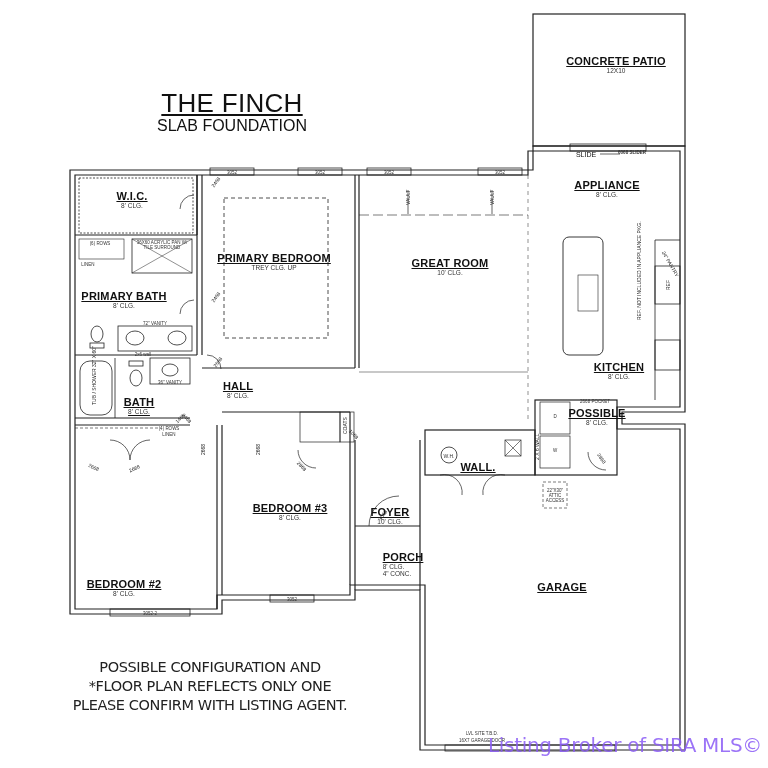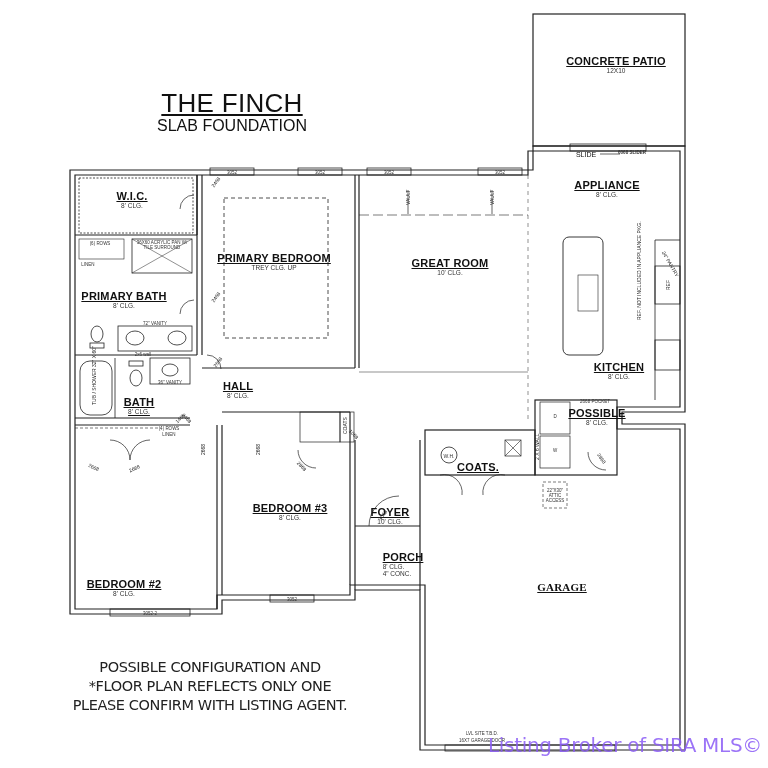--- a/index.html
+++ b/index.html
@@ -158,40 +158,40 @@
 </div>
 <div class="lbl" style="left:139px; top:396px;text-decoration:underline;">
   <div class="rname">BATH</div>
   <div class="rsub">8' CLG.</div>
 </div>
 <div class="lbl" style="left:597px; top:407px;">
   <div class="rname">POSSIBLE</div>
   <div class="rsub">8' CLG.</div>
 </div>
 <div class="lbl" style="left:478px; top:461px;">
-  <div class="rname">COATS.</div>
+  <div class="rname">WALL.</div>
 </div>
 <div class="lbl" style="left:390px; top:458px;margin-top:48px;">
   <div class="rname">FOYER</div>
   <div class="rsub">10' CLG.</div>
 </div>
 <div class="lbl" style="left:124px; top:530px;margin-top:48px;">
   <div class="rname">BEDROOM #2</div>
   <div class="rsub">8' CLG.</div>
 </div>
 <div class="lbl" style="left:290px; top:502px;">
   <div class="rname">BEDROOM #3</div>
   <div class="rsub">8' CLG.</div>
 </div>
 <div class="lbl" style="left:403px; top:551px; text-align:left;">
   <div class="rname">PORCH</div>
   <div class="rsub">8' CLG.</div>
   <div class="rsub">4" CONC.</div>
 </div>
-<div class="lbl" style="left:562px; top:581px;font-family:Liberation Serif, serif;">
+<div class="lbl" style="left:562px; top:581px;">
   <div class="rname">GARAGE</div>
 </div>
 
 <div class="lbl tiny" style="left:232px; top:170px;">3052</div>
 <div class="lbl tiny" style="left:320px; top:170px;">3052</div>
 <div class="lbl tiny" style="left:389px; top:170px;">3052</div>
 <div class="lbl tiny" style="left:500px; top:170px;">3052</div>
 <div class="lbl tiny" style="left:150px; top:611px;">3052-2</div>
 <div class="lbl tiny" style="left:292px; top:597px;">3052</div>
 <div class="vtext" style="left:405px; top:205px; transform:rotate(-90deg);">VAULT</div>

